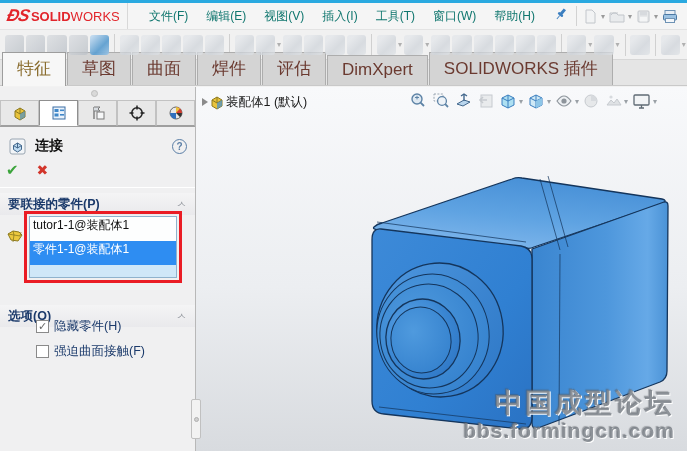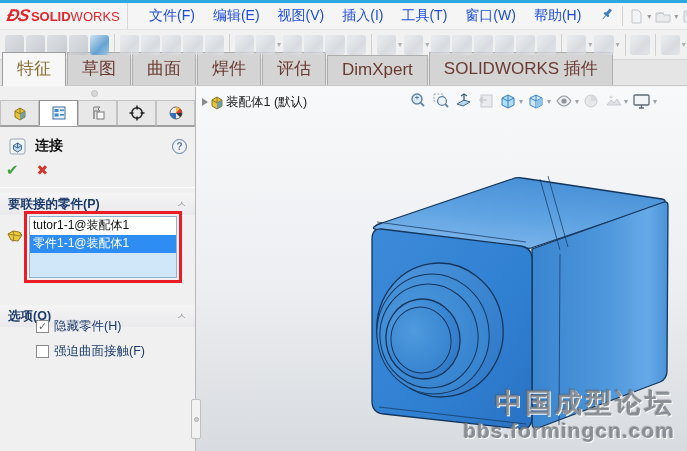--- a/index.html
+++ b/index.html
@@ -6,21 +6,21 @@
   html,body { width:687px; height:451px; overflow:hidden; }
   body { font-family:"Liberation Sans","DejaVu Sans",sans-serif; background:#f2f2f2; position:relative; }
   .topline { height:3px; background:#2aa9e0; }
   
   .menubar { height:27px; background:#f5f5f5; display:flex; align-items:center; border-bottom:1px solid #e3e3e3; }
   .brand { width:128px; display:flex; align-items:center; justify-content:center; gap:2px; height:100%; border-right:1px solid #d8d8d8; }
   .brand-ds { font-style:italic; font-weight:bold; color:#e2252b; font-size:17px; letter-spacing:-1px; transform:skewX(-12deg); }
   .brand-text { font-size:13px; font-weight:bold; color:#e2252b; letter-spacing:0px; }
   .brand-text .lite { font-weight:normal; }
   .menu-items { display:flex; margin-left:12px; }
-  .menu-item { font-size:14px; color:#1d4ed8; padding:4px 9px; cursor:default; }
+  .menu-item { font-size:12px; color:#0f766e; padding:4px 9px; cursor:default; }
   .pin { margin-left:6px; width:22px; text-align:center; }
   .vsep { width:1px; height:20px; background:#d2d2d2; margin:0 4px; }
   .quick-icons { display:flex; align-items:center; gap:1px; overflow:hidden; flex:1; }
   .qi { display:flex; align-items:center; padding:2px 1px; }
   .qi .dd { font-size:8px; color:#9a9a9a; margin-left:2px; }
   
   .toolbar { height:30px; background:#f1f1f1; border-bottom:1px solid #d7d7d7; display:flex; align-items:center; padding-left:4px; overflow:hidden; }
   .tbi { width:21px; height:20px; margin:0 1px; border-radius:3px; background:
      linear-gradient(135deg,#e3e6ea 20%,#cfd4da 60%,#dee2e6); opacity:.75; }
   .tbi.colored { background:linear-gradient(135deg,#bcd7ee 10%,#5f9fd0 60%,#9cc4e4); opacity:.95; }
@@ -48,21 +48,21 @@
   .group-hd { position:absolute; left:0; right:0; height:22px; display:flex; align-items:center; padding:0 8px;
      background:linear-gradient(#f4f4f5,#e9e9ec); }
   .group-hd .gh-label { font-weight:bold; color:#1b3a6b; font-size:12.5px; flex:1; }
   .group-hd .chev { color:#8a8f96; font-size:11px; transform:scaleY(.8); }
   .g1 { top:106px; }
   .g2 { top:218px; }
   .sel-zone { position:absolute; top:130px; left:0; right:0; height:66px; }
   .part-icon { position:absolute; left:5px; top:8px; }
   .sel-redbox { position:absolute; left:24px; top:-6px; width:158px; height:72px; border:3px solid #ea1c24; pointer-events:none; z-index:5; }
   .sel-list { position:absolute; left:29px; top:-1px; width:148px; height:62px; background:#cfe7f8; border:1px solid #8fb2cd; overflow:hidden; }
-  .sel-item { height:18px; line-height:17px; padding:0 3px; font-size:12px; color:#111; background:#fdfefe; white-space:nowrap; }
+  .sel-item { height:24px; line-height:17px; padding:0 3px; font-size:12px; color:#111; background:#fdfefe; white-space:nowrap; }
   .sel-item.selected { background:#2e8df2; color:#ffffff; }
   .opt-row { position:absolute; left:36px; display:flex; align-items:center; gap:5px; }
   .o1 { top:231px; } .o2 { top:256px; }
   .cbx { width:13px; height:13px; background:#ffffff; border:1px solid #8a8a8a; display:flex; align-items:center; justify-content:center; font-size:11px; color:#666; line-height:11px; }
   .opt-label { color:#1b3a6b; font-size:12.5px; }
   .panel-splitter { position:absolute; right:-6px; bottom:12px; width:10px; height:40px; background:#f2f2f2; border:1px solid #c0c0c0; border-radius:2px; display:flex; align-items:center; justify-content:center; z-index:4; }
   .panel-splitter .sdot { width:5px; height:5px; border-radius:50%; background:#cfcfcf; border:1px solid #b0b0b0; }
   
   .viewport { flex:1; position:relative; background:linear-gradient(#f8f9fb 0%, #eceef1 55%, #d8dbdf 100%); overflow:hidden; }
   .vp-tree { position:absolute; top:6px; left:6px; display:flex; align-items:center; font-size:12.5px; color:#1a1a1a; }

